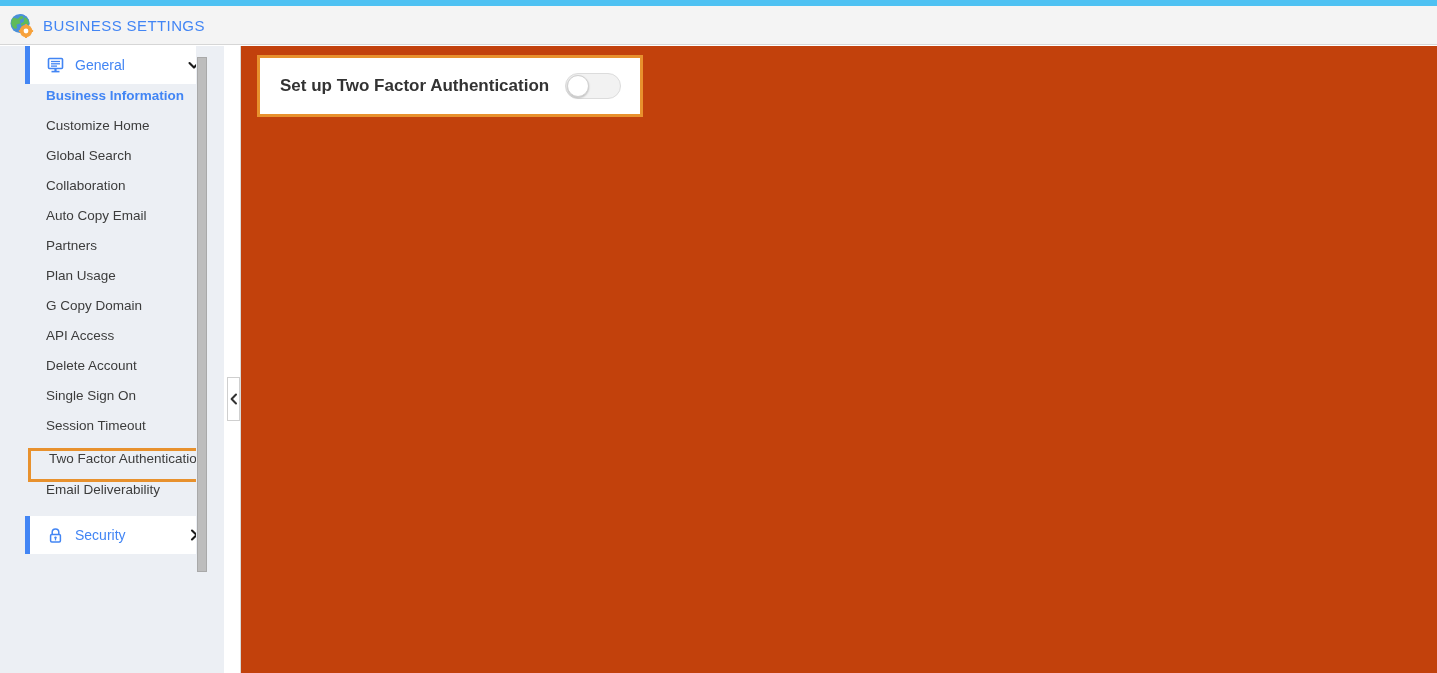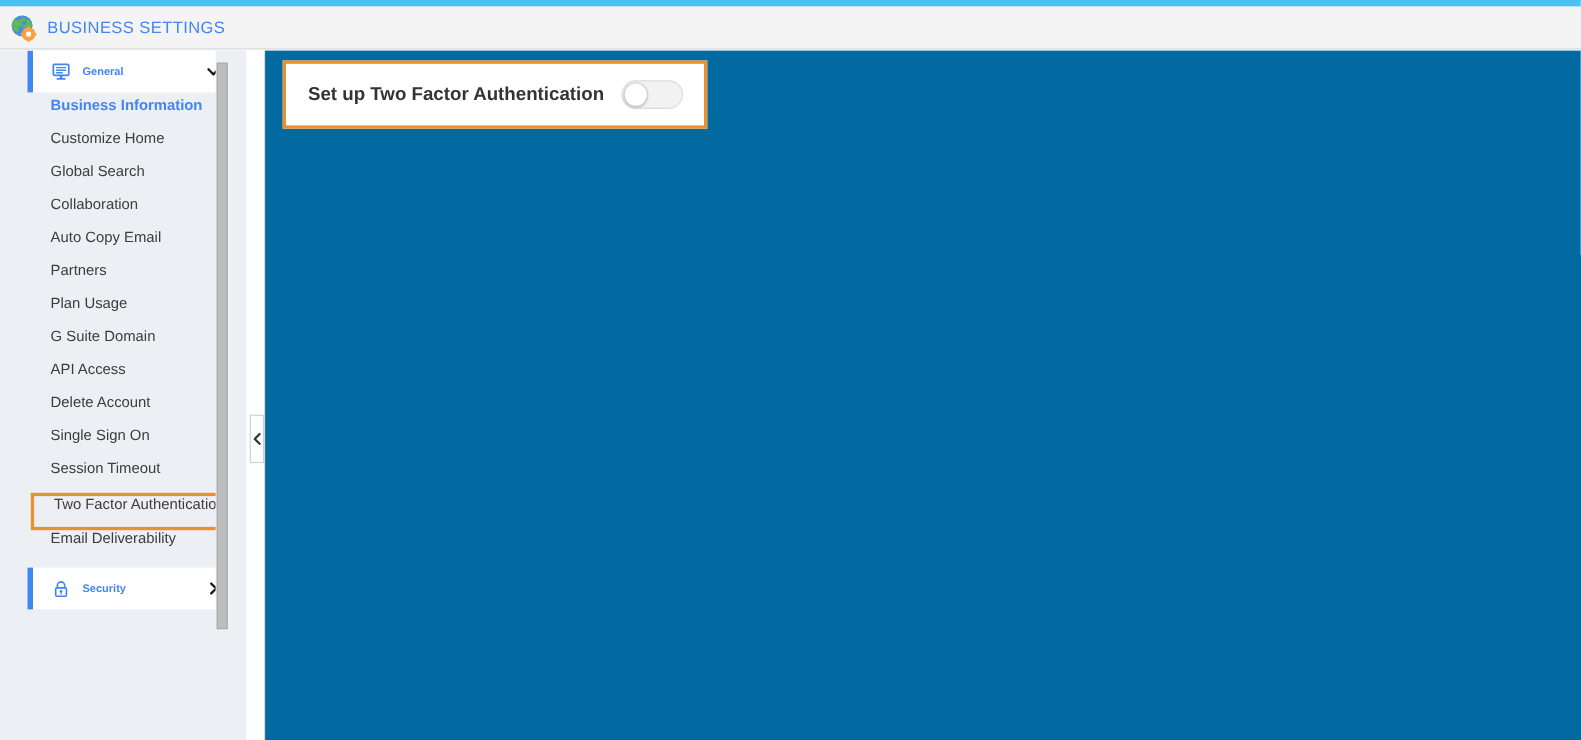--- a/index.html
+++ b/index.html
@@ -84,22 +84,22 @@
     cursor: pointer;
   }
   .section-head::before {
     content: "";
     position: absolute;
     left: 0; top: 0;
     width: 5px; height: 38px;
     background: #4285f4;
   }
   .section-label {
-    font-size: 10px;
-    font-weight: bold;
+    font-size: 14px;
+    font-weight: normal;
     color: #4285f4;
     flex: 1 1 auto;
   }
   .section-icon { width: 17px; height: 17px; margin-right: 11px; flex: 0 0 auto; display: block; }
   .section-chevron { width: 14px; height: 14px; margin-right: 4px; flex: 0 0 auto; display: block; }
 
   
   .nav-list { margin-top: 4px; }
   .nav-item {
     height: 30px;
@@ -157,21 +157,21 @@
     justify-content: center;
     cursor: pointer;
   }
 
   
   .content {
     position: absolute;
     top: 0; left: 241px;
     width: 1196px;
     height: 627px;
-    background: #0369a1;
+    background: #c2410c;
   }
   .card {
     position: absolute;
     top: 9px; left: 16px;
     width: 386px;
     height: 62px;
     background: #ffffff;
     border: 3px solid #e8912d;
     display: flex;
     align-items: center;
@@ -268,21 +268,21 @@
       <div class="nav-item">
           <span>Auto Copy Email</span>
         </div>
       <div class="nav-item">
           <span>Partners</span>
         </div>
       <div class="nav-item">
           <span>Plan Usage</span>
         </div>
       <div class="nav-item">
-          <span>G Suite Domain</span>
+          <span>G Copy Domain</span>
         </div>
       <div class="nav-item">
           <span>API Access</span>
         </div>
       <div class="nav-item">
           <span>Delete Account</span>
         </div>
       <div class="nav-item">
           <span>Single Sign On</span>
         </div>

